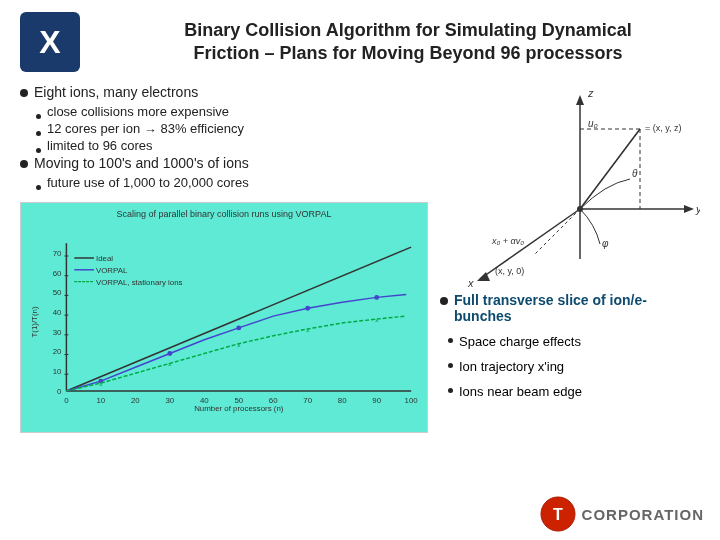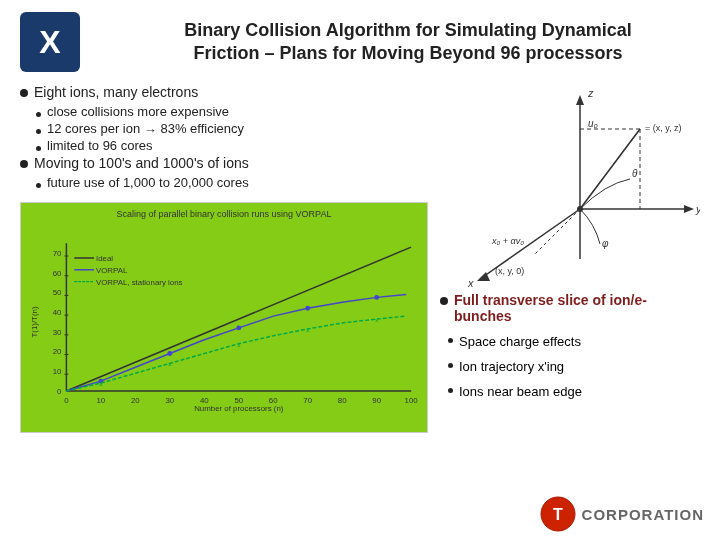--- a/index.html
+++ b/index.html
@@ -66,21 +66,21 @@
       width: 8px;
       height: 8px;
       background: #222;
       border-radius: 50%;
       margin-top: 5px;
       margin-right: 6px;
       flex-shrink: 0;
     }
     .bullet-sub {
       display: flex;
-      align-items: center;
+      align-items: flex-end;
       margin-left: 16px;
       margin-bottom: 2px;
       font-size: 13px;
     }
     .bullet-sub-dot {
       width: 5px;
       height: 5px;
       background: #222;
       border-radius: 50%;
       margin-top: 5px;
@@ -88,21 +88,21 @@
       flex-shrink: 0;
     }
     .arrow-text {
       font-size: 13px;
     }
 
     
     .chart-container {
       border: 1px solid #ccc;
       padding: 6px;
-      background: #84cc16;
+      background: #5eead4;
       width: 100%;
     }
     .chart-title {
       font-size: 9px;
       text-align: center;
       color: #333;
       margin-bottom: 3px;
     }
     .chart-svg {
       width: 100%;
@@ -123,21 +123,21 @@
       align-items: center;
       justify-content: center;
     }
 
     .bottom-right {
       margin-top: 8px;
     }
     .full-transverse {
       font-size: 14px;
       font-weight: bold;
-      color: #7f1d1d;
+      color: #0c4a6e;
       margin-bottom: 6px;
       display: flex;
       align-items: flex-start;
     }
     .right-bullets {
       margin-left: 8px;
     }
     .right-bullet-item {
       display: flex;
       align-items: flex-start;

